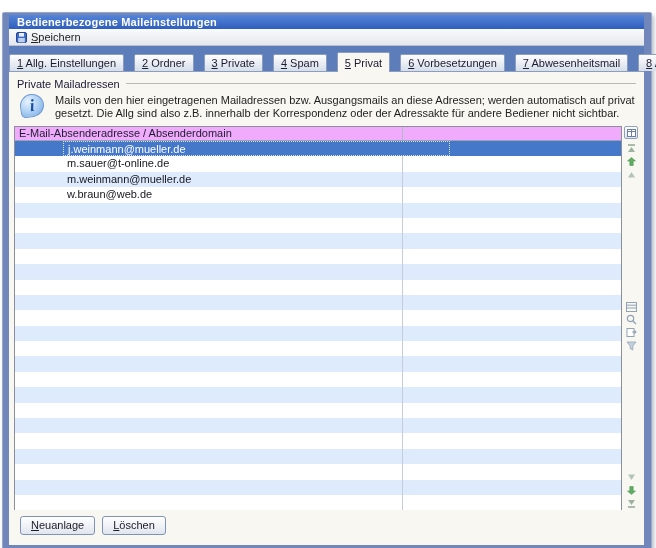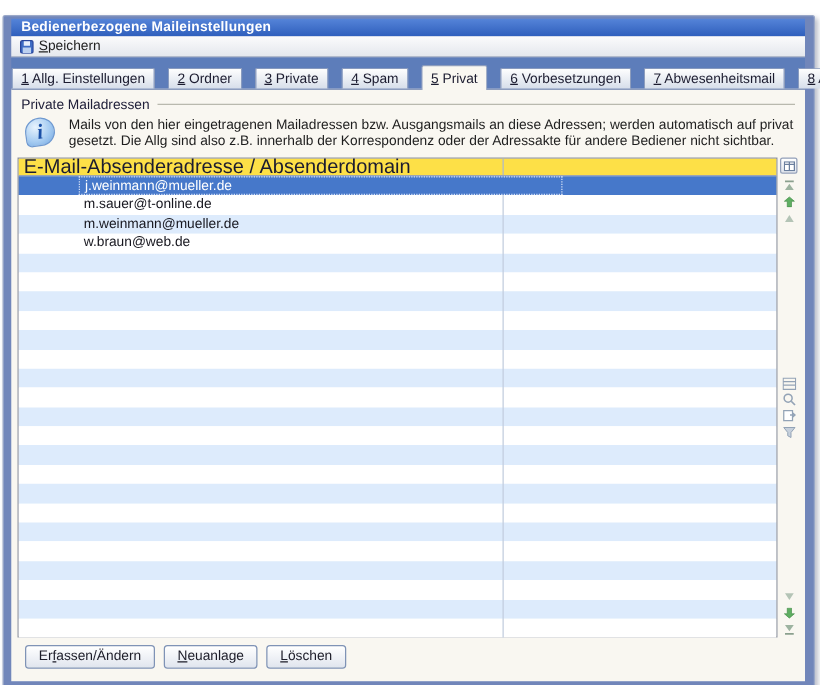--- a/index.html
+++ b/index.html
@@ -46,22 +46,22 @@
   .info-circle { position:absolute; left:1px; top:1px; width:24px; height:23px; border-radius:50% 50% 50% 20%;
                  background:radial-gradient(circle at 35% 30%, #e8f3fd, #a8cdf2 55%, #6fa5e0);
                  border:1px solid #6f99d0; color:#1a4fa6; font-family:"Liberation Serif","DejaVu Serif",serif;
                  font-weight:bold; font-style:italic; font-size:17px; text-align:center; line-height:22px;
                  transform:rotate(-8deg); }
   .info-text { font-size:11px; line-height:13px; color:#1e1e1e; padding-top:1px; }
 
   
   .grid-wrap { display:flex; margin:1px 0 0 1px; }
   .grid { width:609px; height:384px; border:1px solid #8a8f9a; background:#fff; position:relative; }
-  .grid-header { height:14px; background:#fde047; border-bottom:1px solid #9aa4b4;
-                 font-size:16px; line-height:13px; color:#1c1c30; padding-left:4px; position:relative; }
+  .grid-header { height:14px; background:#f0abfc; border-bottom:1px solid #9aa4b4;
+                 font-size:11px; line-height:13px; color:#1c1c30; padding-left:4px; position:relative; }
   .grid-header::after { content:""; position:absolute; left:387px; top:0; bottom:0; width:1px; background:#aeb9ca; }
   .grid-body { position:relative; }
   .col-divider { position:absolute; left:387px; top:0; bottom:0; width:1px; background:#c2cdde; z-index:1; }
   .row { height:15.4px; font-size:11px; line-height:15px; color:#16161e; }
   .row:nth-child(even) { background:#ddebfc; }
   .row:nth-child(odd) { background:#ffffff; }
   .row .cell { width:387px; height:100%; padding-left:4px; overflow:hidden; white-space:nowrap;margin-left:48px; }
   .row.selected { background:#4678ca; color:#ffffff; position:relative; z-index:2; }
   .row.selected .cell { border:1px dotted #d4dff5; }
 
@@ -269,20 +269,19 @@
           <div class="mini">
             <svg width="9" height="9" viewBox="0 0 9 9">
                 <path d="M4.5 6 L1 1 L8 1 Z" fill="#9db3a0"></path>
                 <line x1="1" y1="8" x2="8" y2="8" stroke="#8ba08e" stroke-width="1.4"></line>
               </svg>
           </div>
         </div>
       </div>
 
       <div class="btn-row" id="btnrow">
-          <button class="btn"><span class="bpre">Er</span><u class="bkey">f</u><span class="bpost">assen/Ändern</span></button>
           <button class="btn"><span class="bpre"></span><u class="bkey">N</u><span class="bpost">euanlage</span></button>
           <button class="btn"><span class="bpre"></span><u class="bkey">L</u><span class="bpost">öschen</span></button>
         </div>
 
     </div>
   </div>
 </div>
 
 </body></html>

